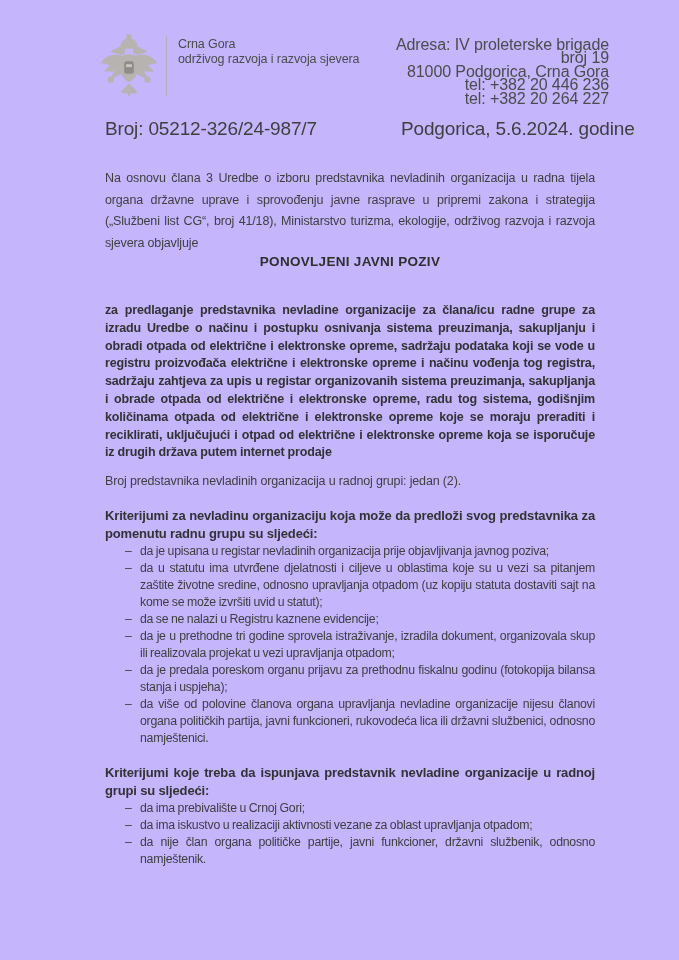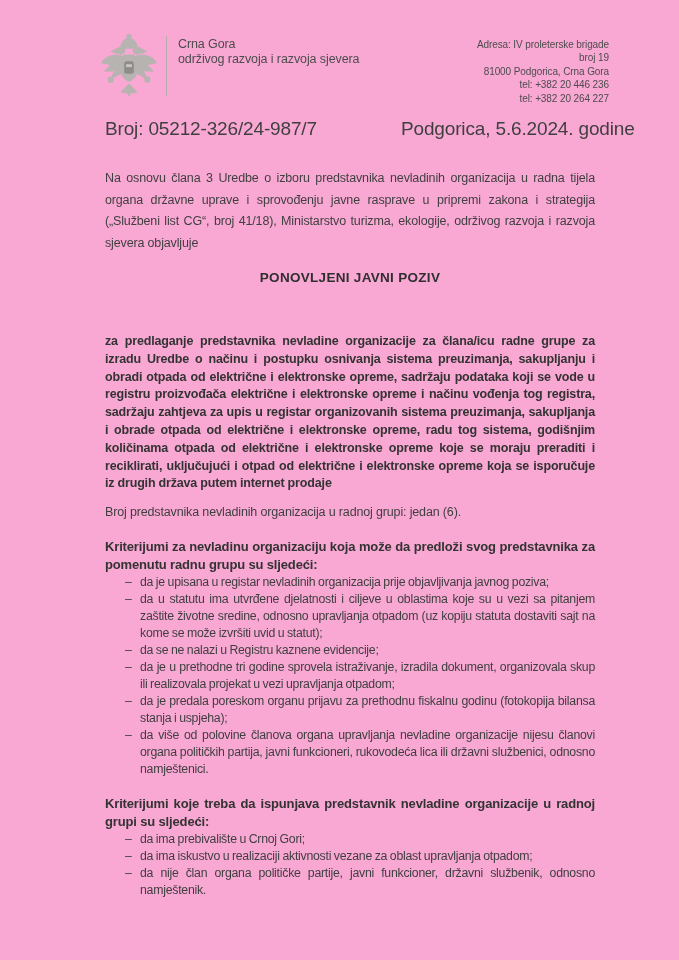--- a/index.html
+++ b/index.html
@@ -1,48 +1,48 @@
 <!DOCTYPE html>
 <html lang="sr"><head>
 <meta charset="utf-8">
 <style>
   html,body{margin:0;padding:0;background:#e8e8e8;}
   .page{
     position:relative;
     width:679px;height:960px;
     margin:0 auto;
-    background:#f9a8d4;
+    background:#c4b5fd;
     font-family:"Liberation Sans", sans-serif;
     color:#3f3f3f;
     overflow:hidden;
   }
   
   .hdr{
     position:absolute;top:33px;left:100px;right:70px;
     display:flex;justify-content:space-between;align-items:flex-start;
   }
   .hdr-left{display:flex;align-items:flex-start;}
   .coa{display:block;width:58px;height:74px;flex:0 0 58px;}
   .vline{width:1px;height:60px;background:#b3b1ae;margin:3px 11px 0 8px;}
   .org{font-size:12.5px;line-height:15px;color:#4c4c4c;padding-top:4px;letter-spacing:-0.1px;}
-  .addr{text-align:right;font-size:10px;line-height:13.4px;color:#4c4c4c;padding-top:5px;letter-spacing:-0.1px;}
+  .addr{text-align:right;font-size:16px;line-height:13.4px;color:#4c4c4c;padding-top:5px;letter-spacing:-0.1px;}
   
   .content{
     position:absolute;left:105px;top:118px;width:490px;
     font-size:12.5px;letter-spacing:-0.15px;
   }
   .meta-row{position:relative;height:14px;font-size:19px;}
   .meta-date{position:absolute;left:296px;top:0;white-space:nowrap;}
   .intro{margin:36px 0 0;text-align:justify;line-height:21.5px;}
   .title{
-    margin:16px 0 0;text-align:center;
+    margin:0 0 0;text-align:center;
     font-size:13.5px;font-weight:bold;letter-spacing:0.3px;color:#2f2f2f;
   }
   .subject{
-    margin:48px 0 0;font-weight:bold;text-align:justify;
+    margin:33px 0 0;font-weight:bold;text-align:justify;
     line-height:17.8px;color:#333;word-spacing:-0.3px;
   }
   .rep{margin:11px 0 0;line-height:17px;}
   .crit{
     margin:17px 0 0;font-size:13px;font-weight:bold;
     text-align:justify;line-height:18px;color:#333;
   }
   .list{margin:0;padding:0;list-style:none;}
   .list li{
     position:relative;padding-left:35px;
@@ -96,21 +96,21 @@
       <span>Broj: 05212-326/24-987/7</span>
       <span class="meta-date">Podgorica, 5.6.2024. godine</span>
     </div>
 
     <p class="intro">Na osnovu člana 3 Uredbe o izboru predstavnika nevladinih organizacija u radna tijela organa državne uprave i sprovođenju javne rasprave u pripremi zakona i strategija („Službeni list CG“, broj 41/18), Ministarstvo turizma, ekologije, održivog razvoja i razvoja sjevera objavljuje</p>
 
     <h1 class="title">PONOVLJENI JAVNI POZIV</h1>
 
     <p class="subject">za predlaganje predstavnika nevladine organizacije za člana/icu radne grupe za izradu Uredbe o načinu i postupku osnivanja sistema preuzimanja, sakupljanju i obradi otpada od električne i elektronske opreme, sadržaju podataka koji se vode u registru proizvođača električne i elektronske opreme i načinu vođenja tog registra, sadržaju zahtjeva za upis u registar organizovanih sistema preuzimanja, sakupljanja i obrade otpada od električne i elektronske opreme, radu tog sistema, godišnjim količinama otpada od električne i elektronske opreme koje se moraju preraditi i reciklirati, uključujući i otpad od električne i elektronske opreme koja se isporučuje iz drugih država putem internet prodaje</p>
 
-    <p class="rep">Broj predstavnika nevladinih organizacija u radnoj grupi: jedan (6).</p>
+    <p class="rep">Broj predstavnika nevladinih organizacija u radnoj grupi: jedan (2).</p>
 
     <h2 class="crit">Kriterijumi za nevladinu organizaciju koja može da predloži svog predstavnika za pomenutu radnu grupu su sljedeći:</h2>
     <ul class="list">
         <li><span class="dash">–</span><span>da je upisana u registar nevladinih organizacija prije objavljivanja javnog poziva;</span></li>
         <li><span class="dash">–</span><span>da u statutu ima utvrđene djelatnosti i ciljeve u oblastima koje su u vezi sa pitanjem zaštite životne sredine, odnosno upravljanja otpadom (uz kopiju statuta dostaviti sajt na kome se može izvršiti uvid u statut);</span></li>
         <li><span class="dash">–</span><span>da se ne nalazi u Registru kaznene evidencije;</span></li>
         <li><span class="dash">–</span><span>da je u prethodne tri godine sprovela istraživanje, izradila dokument, organizovala skup ili realizovala projekat u vezi upravljanja otpadom;</span></li>
         <li><span class="dash">–</span><span>da je predala poreskom organu prijavu za prethodnu fiskalnu godinu (fotokopija bilansa stanja i uspjeha);</span></li>
         <li><span class="dash">–</span><span>da više od polovine članova organa upravljanja nevladine organizacije nijesu članovi organa političkih partija, javni funkcioneri, rukovodeća lica ili državni službenici, odnosno namještenici.</span></li>
       </ul>

